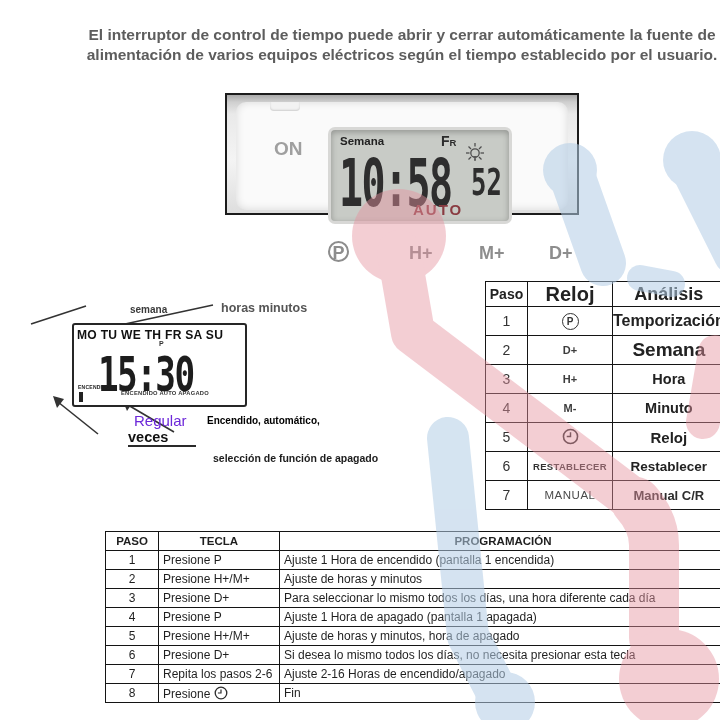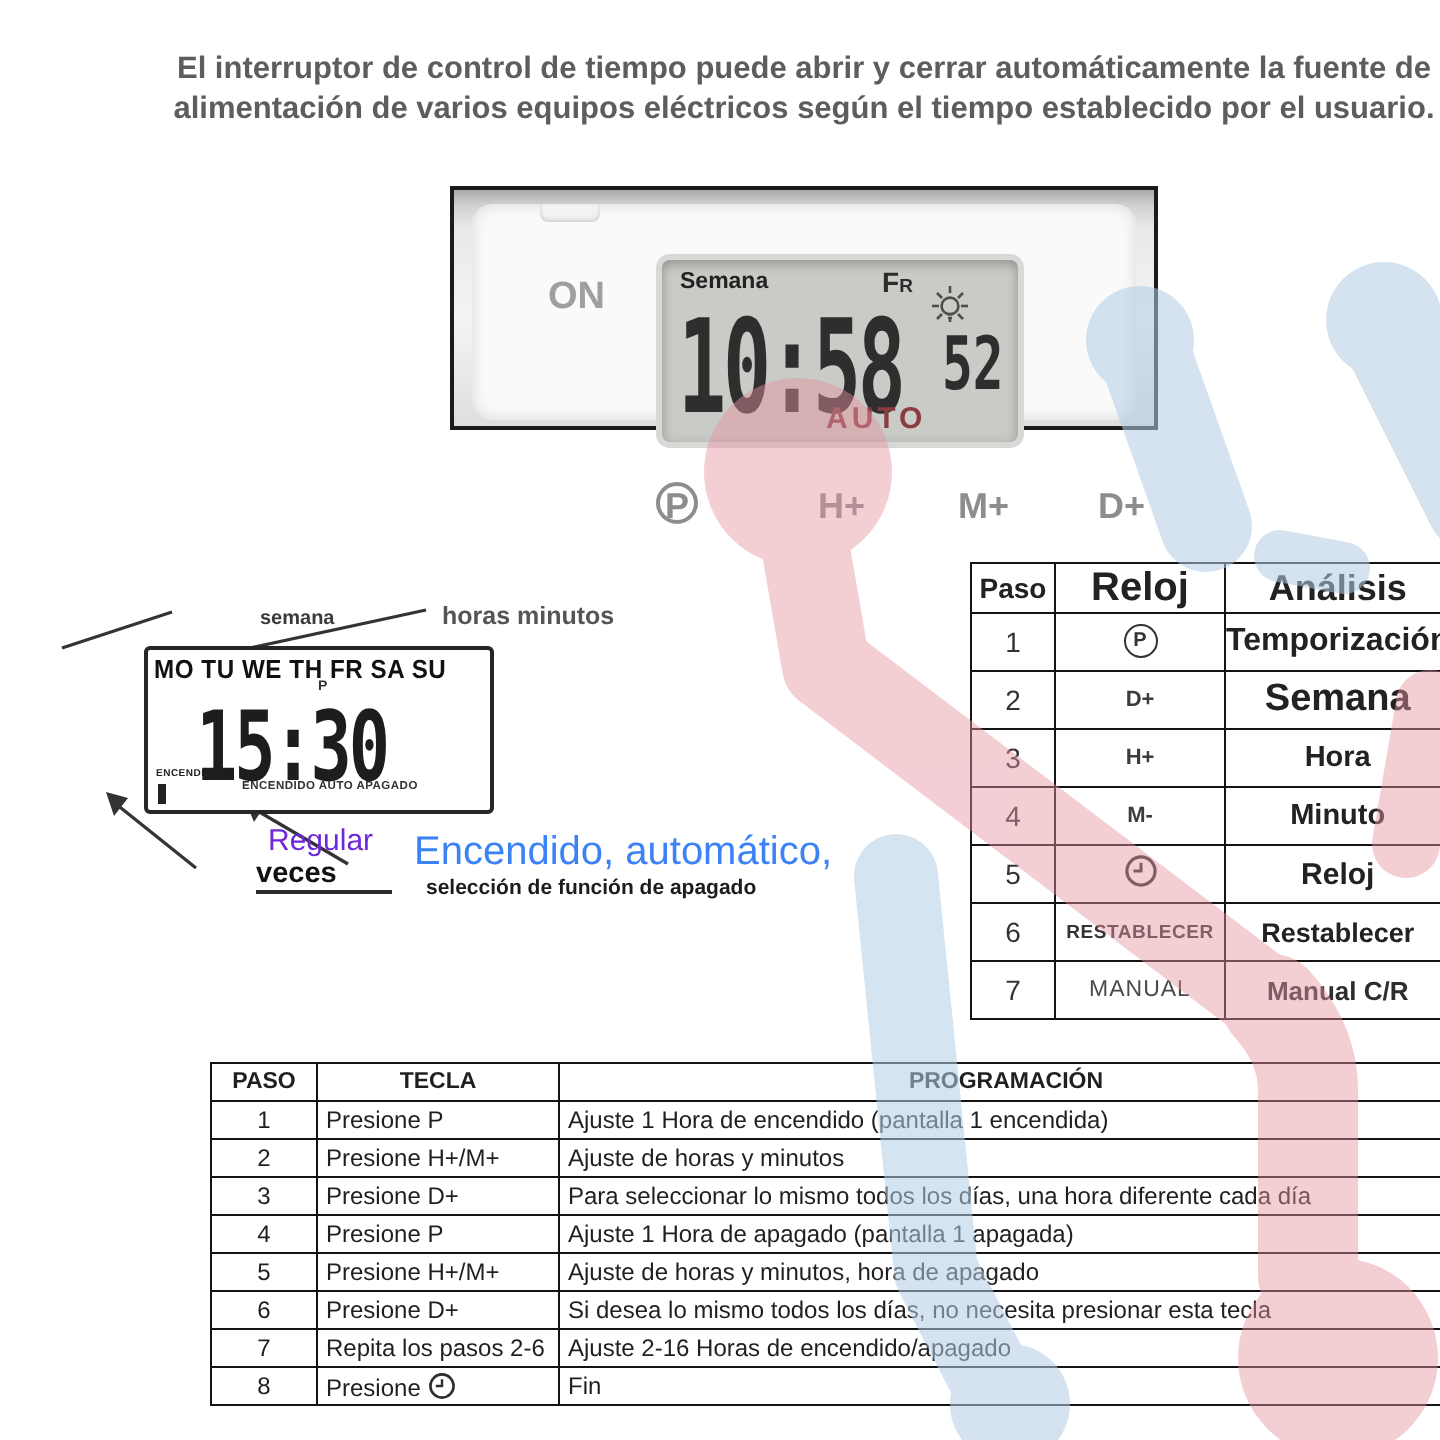--- a/index.html
+++ b/index.html
@@ -42,22 +42,22 @@
   .denc{position:absolute;left:36px;top:384px;font-size:10px;font-weight:bold;color:#222;
         transform:scale(.5);transform-origin:left top;letter-spacing:.5px;}
   .dbar{position:absolute;left:37px;top:392px;width:4px;height:10px;background:#222;}
   .dlegend{position:absolute;left:79px;top:390px;font-size:11.5px;font-weight:bold;color:#333;
            transform:scale(.5);transform-origin:left top;letter-spacing:.5px;white-space:nowrap;}
   .lbl-semana{position:absolute;left:88px;top:304px;font-size:10px;font-weight:bold;color:#3a3a3a;}
   .lbl-horas{position:absolute;left:179px;top:301px;font-size:12.5px;font-weight:bold;color:#555;}
   .lbl-regular{position:absolute;left:92px;top:412px;font-size:15px;color:#6d28d9;}
   .lbl-veces{position:absolute;left:86px;top:429px;font-size:14.5px;font-weight:bold;color:#111;
              border-bottom:2px solid #2a2a2a;padding-right:28px;text-align:right;}
-  .lbl-enc1{position:absolute;left:165px;top:415px;font-size:20px;font-weight:normal;color:#3b82f6;}
-  .lbl-enc2{position:absolute;left:171px;top:438px;font-size:10.5px;font-weight:bold;color:#1c1c1c;}
+  .lbl-enc1{position:absolute;left:165px;top:415px;font-size:10px;font-weight:bold;color:#000000;}
+  .lbl-enc2{position:absolute;left:171px;top:452px;font-size:10.5px;font-weight:bold;color:#1c1c1c;}
   
   .itable{position:absolute;left:443px;top:281px;border-collapse:collapse;table-layout:fixed;}
   .itable td,.itable th{border:1.6px solid #141414;text-align:center;padding:0;white-space:nowrap;
                         overflow:hidden;background:transparent;}
   .itable th{height:24px;}
   .itable td{height:28px;}
   .c-paso{width:42px;} .c-icono{width:85px;} .c-analisis{width:99px;}
   .ih-paso{font-size:14px;} .ih-icono{font-size:20px;} .ih-analisis{font-size:18px;}
   .inum{font-size:14px;color:#333;}
   .ico-txt{font-size:11px;color:#3c3c3c;font-weight:bold;}

